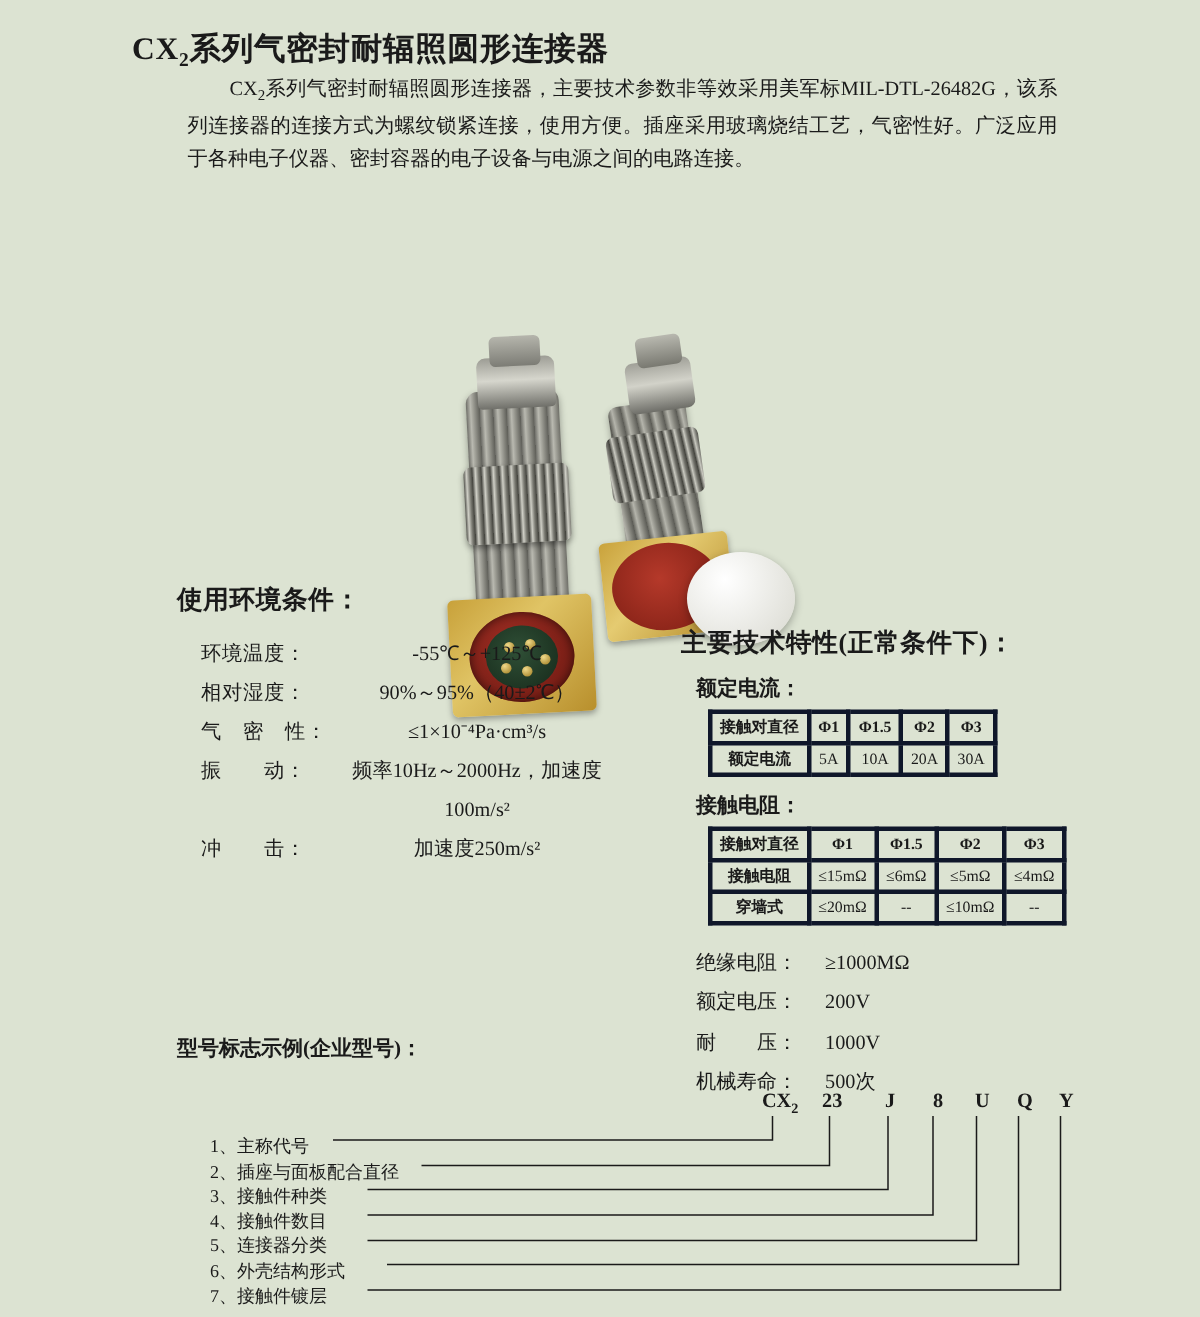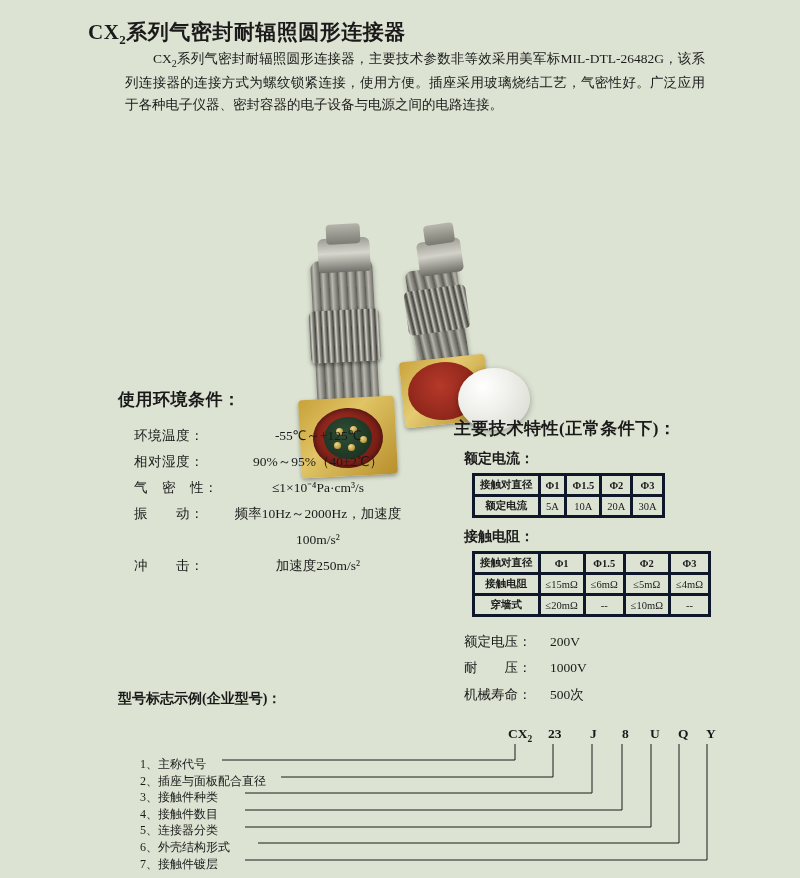--- a/index.html
+++ b/index.html
@@ -453,20 +453,24 @@
         <td>≤20mΩ</td>
         <td>--</td>
         <td>≤10mΩ</td>
         <td>--</td>
       </tr>
     </tbody>
       </table>
 
     <div class="tech-lines">
       <div class="tech-line">
+        <span class="tl-label">绝缘电阻：</span>
+        <span>≥1000MΩ</span>
+      </div>
+      <div class="tech-line">
         <span class="tl-label">额定电压：</span>
         <span>200V</span>
       </div>
       <div class="tech-line">
         <span class="tl-label">耐　　压：</span>
         <span>1000V</span>
       </div>
       <div class="tech-line">
         <span class="tl-label">机械寿命：</span>
         <span>500次</span>

